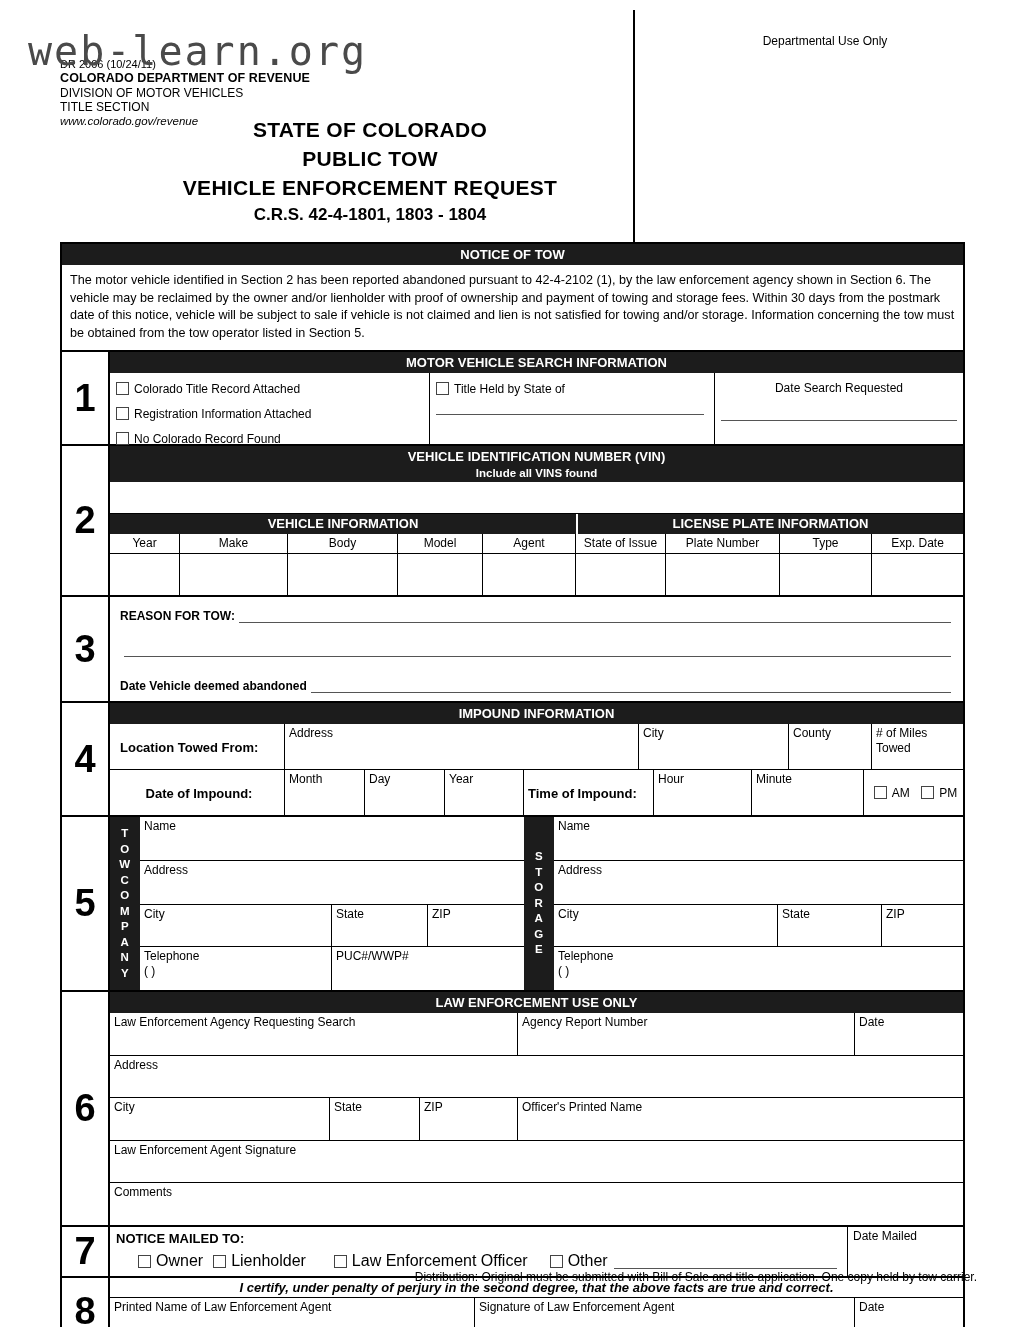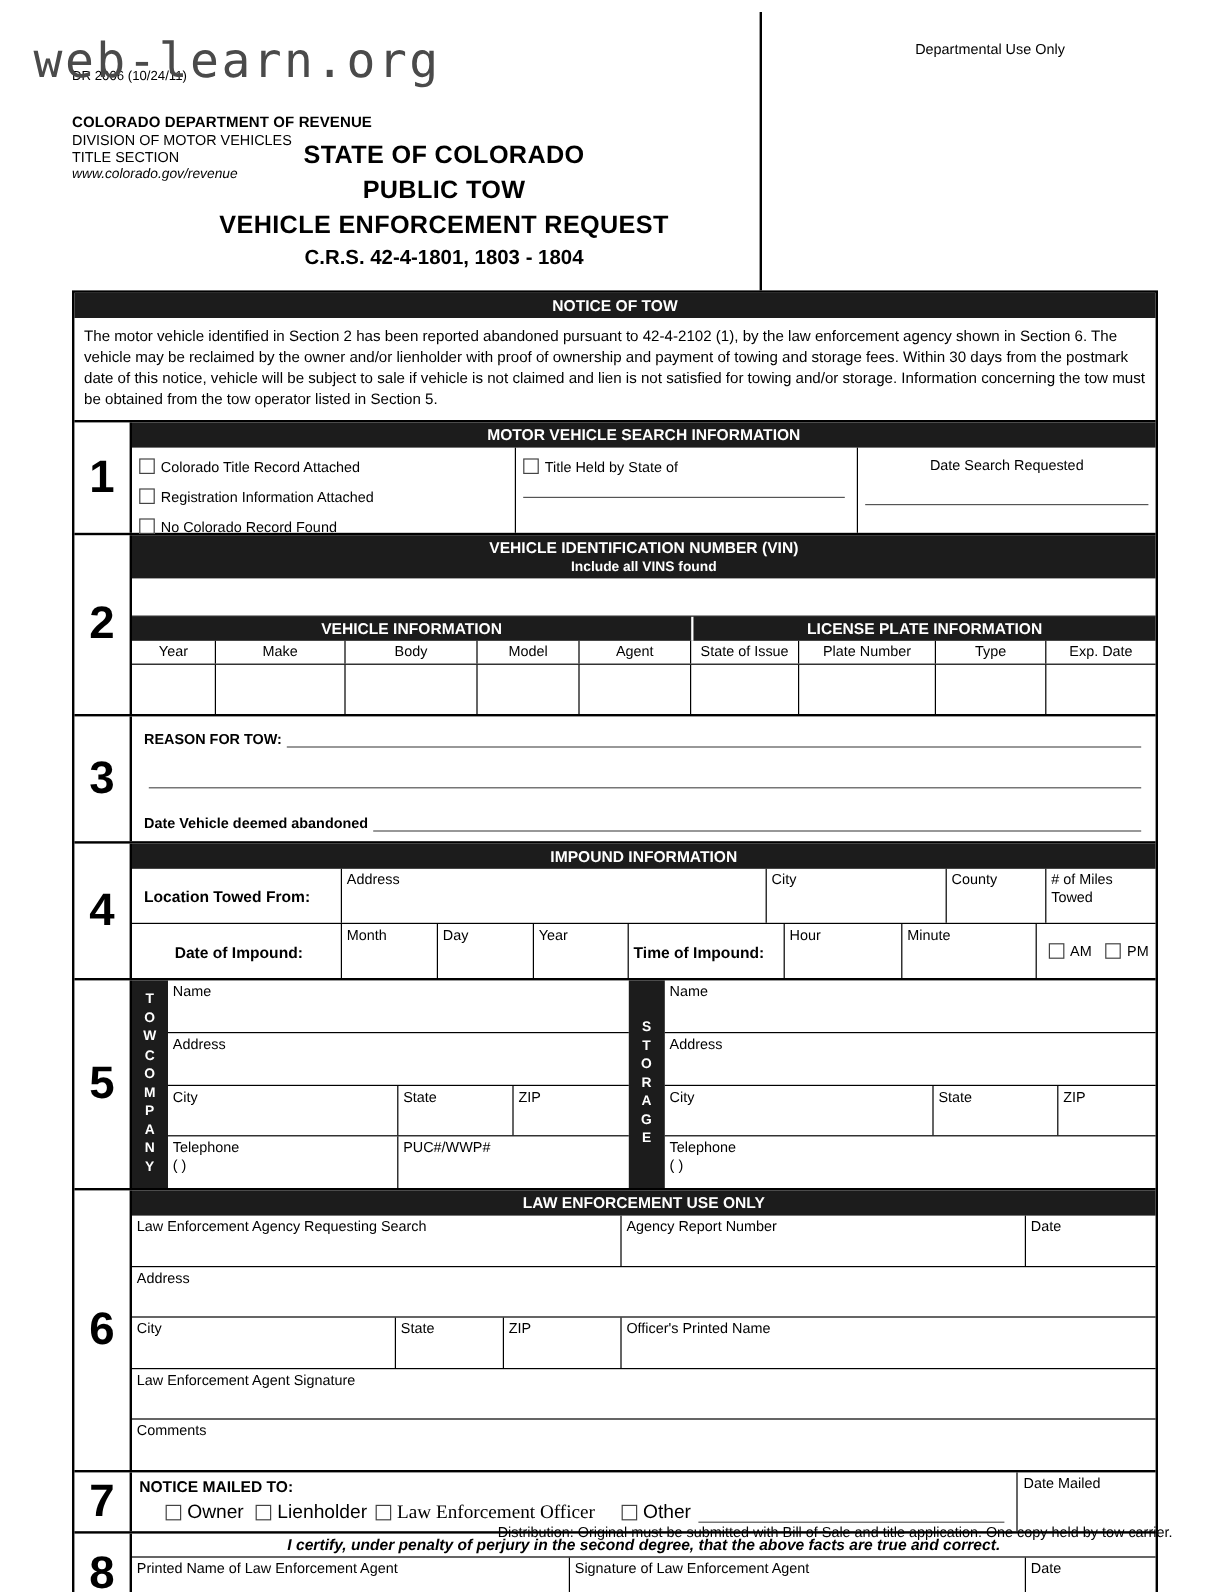--- a/index.html
+++ b/index.html
@@ -34,21 +34,21 @@
   }
 
   
   .hdr-left {
     position: absolute;
     left: 60px;
     top: 58px;
     z-index: 3;
   }
   .hdr-formno { font-size: 11px; line-height: 13px; }
-  .hdr-dept { font-size: 12.5px; font-weight: bold; line-height: 15px; letter-spacing: .1px; margin-top: 24px;}
+  .hdr-dept { font-size: 12.5px; font-weight: bold; line-height: 15px; letter-spacing: .1px;}
   .hdr-div { font-size: 12px; line-height: 14px; }
   .hdr-sect { font-size: 12px; line-height: 14px; }
   .hdr-url { font-size: 11.5px; font-style: italic; line-height: 15px; }
 
   .hdr-divider {
     position: absolute;
     left: 633px;
     top: 10px;
     width: 2px;
     height: 232px;
@@ -532,21 +532,21 @@
     </div>
 
     <div class="sec">
       <div class="secno">7</div>
       <div class="secbody" style="display:flex;height:49px;">
         <div class="s7-main">
           <div class="bold" style="font-size:13px;line-height:18px;">NOTICE MAILED TO:</div>
           <div style="display:flex;align-items:center;line-height:25px;">
             <span style="margin-left:22px;"><span class="cb"></span><span>Owner</span></span>
             <span style="margin-left:10px;"><span class="cb"></span><span>Lienholder</span></span>
-            <span style="margin-left:7px;font-family:Liberation Serif, serif;"><span class="cb"></span><span>Law Enforcement Officer</span></span>
+            <span style="margin-left:28px;"><span class="cb"></span><span>Law Enforcement Officer</span></span>
             <span style="margin-left:22px;"><span class="cb"></span><span>Other</span></span>
             <span style="flex:1;border-bottom:1.3px solid #555;height:16px;margin:0 10px 0 6px;"></span>
           </div>
         </div>
         <div class="s7-date">
           <div class="lbl-sm">Date Mailed</div>
           <div></div>
         </div>
       </div>
     </div>

